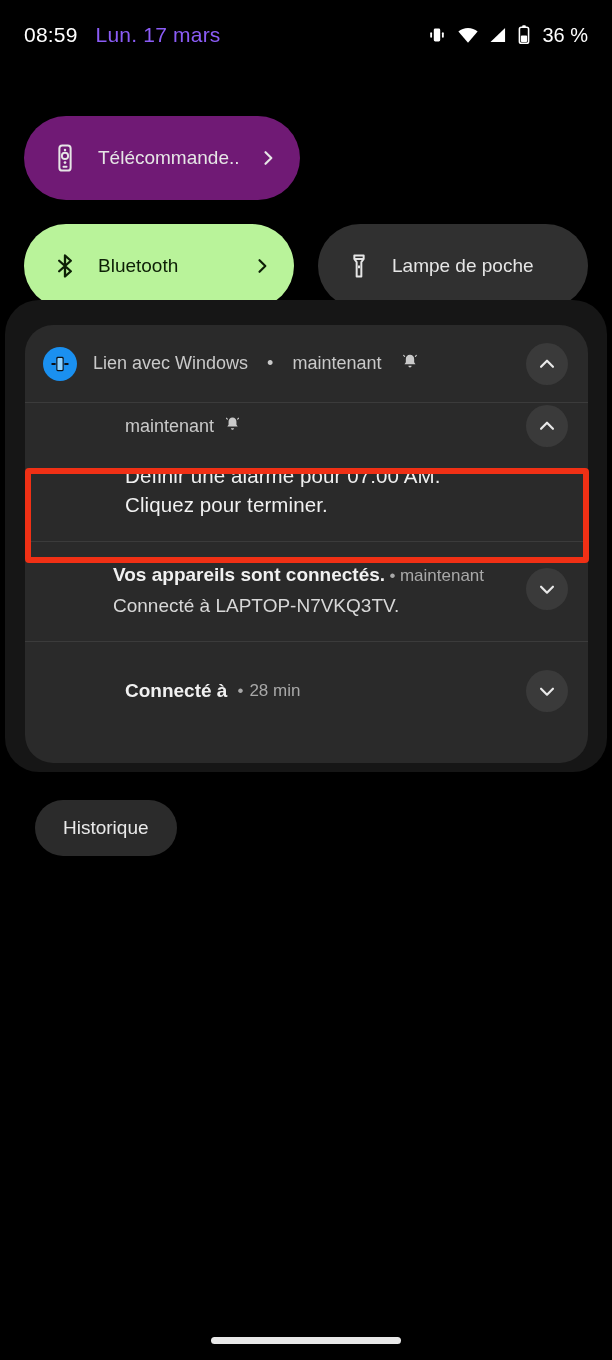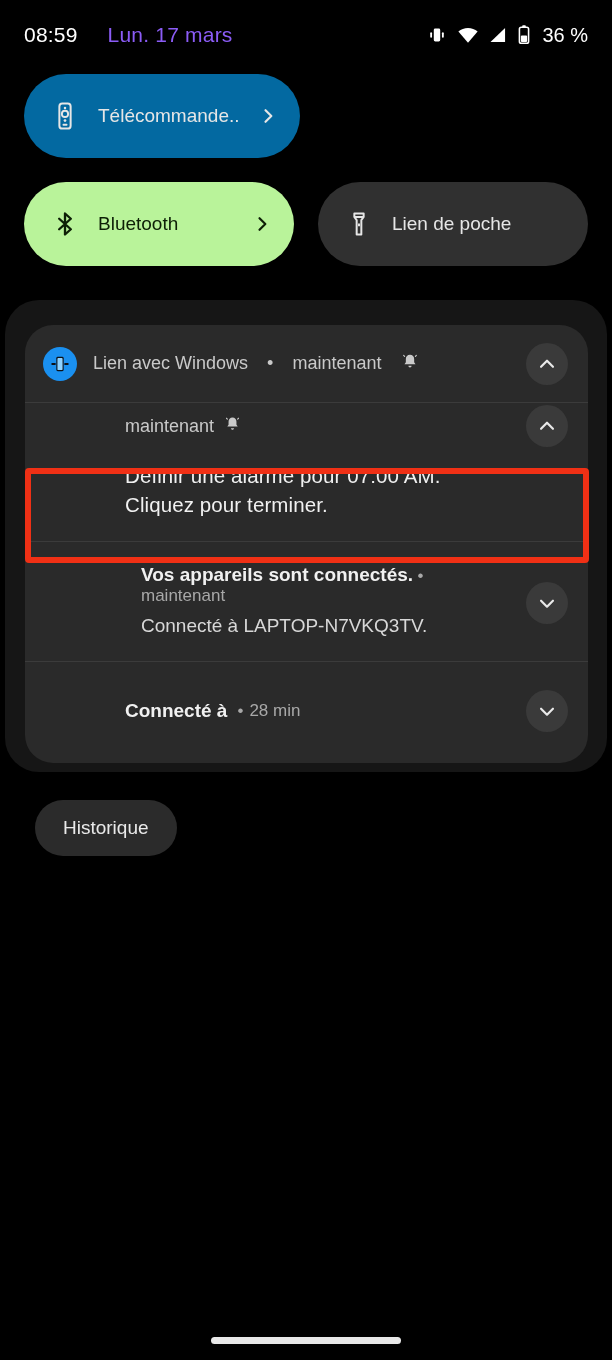--- a/index.html
+++ b/index.html
@@ -9,21 +9,21 @@
     font-family:"Liberation Sans", sans-serif;
     overflow:hidden;
   }
   #screen { position:relative; width:612px; height:1360px; background:#000; }
 
   
   .statusbar {
     position:absolute; top:0; left:0; width:612px; height:70px;
     display:flex; align-items:center; padding:0 24px;
   }
-  .sb-left { display:flex; align-items:center; gap:30px; }
+  .sb-left { display:flex; align-items:center; gap:18px; }
   .sb-time { color:#fff; font-size:21px; letter-spacing:.2px; }
   .sb-date { color:#8b5cf6; font-size:21px; letter-spacing:.2px; }
   .sb-right { margin-left:auto; display:flex; align-items:center; gap:9px; }
   .sb-right svg { display:block; }
   .sb-batt-txt { color:#fff; font-size:20px; margin-left:2px; }
 
   
   .qs { position:absolute; top:74px; left:24px; width:564px; }
   .qs-row { display:flex; gap:24px; margin-bottom:24px; }
   .tile {
@@ -87,21 +87,21 @@
     color:#f1f1f1; font-size:20.5px; line-height:29px; letter-spacing:.1px;
   }
 
   
   .redbox {
     position:absolute; left:25px; top:468px; width:564px; height:95px;
     border:6px solid #f03015; border-radius:4px; pointer-events:none; z-index:9;
   }
 
   
-  .conn-row { position:relative; padding:22px 20px 24px 116px; display:flex; align-items:center; }
+  .conn-row { position:relative; padding:22px 20px 24px 88px; display:flex; align-items:flex-start; }
   .conn-txt { flex:1 1 auto; }
   .conn-title { font-size:19px; color:#f1f1f1; font-weight:bold; display:inline; }
   .conn-meta { font-size:17px; color:#a8a8a8; display:inline; }
   .conn-sub { font-size:19px; color:#d8d8d8; margin-top:9px; }
   .conn-row .chev-btn { margin-left:16px; margin-top:4px; }
 
   .last-row { position:relative; padding:28px 20px 30px 100px; display:flex; align-items:center; }
   .last-title { font-size:19px; color:#f1f1f1; font-weight:bold; }
   .last-meta { font-size:17px; color:#a8a8a8; margin-left:10px; }
   .last-row .chev-btn { margin-left:auto; }
@@ -155,21 +155,21 @@
           <rect x="3.6" y="12.5" width="6.8" height="7" rx="1" fill="#fff"></rect>
         </svg>
       </span>
       <span class="sb-batt-txt">36 %</span>
     </div>
   </div>
 
   <div class="qs">
     <div class="qs-row">
 
-      <div class="tile off" style="background: #0369a1;">
+      <div class="tile off" style="background: #701a75; margin-top: 42px;">
         <span class="tile-ic">
           <svg width="30" height="30" viewBox="0 0 24 24" fill="none">
             <rect x="7.5" y="2" width="9" height="20" rx="2.3" stroke="#e6e6e6" stroke-width="1.6"></rect>
             <circle cx="12" cy="5.6" r="1" fill="#e6e6e6"></circle>
             <circle cx="12" cy="10.3" r="2.5" stroke="#e6e6e6" stroke-width="1.5"></circle>
             <circle cx="12" cy="15.6" r="1.1" fill="#e6e6e6"></circle>
             <rect x="10" y="18.2" width="4" height="1.5" rx=".7" fill="#e6e6e6"></rect>
           </svg>
         </span>
         <span class="tile-lbl" style="color: rgb(230, 230, 230);">Télécommande..</span>
@@ -199,21 +199,21 @@
       </div>
 
       <div class="tile off" style="background: rgb(48, 48, 48);">
         <span class="tile-ic">
           <svg width="28" height="28" viewBox="0 0 24 24" fill="none" stroke="#e6e6e6" stroke-width="1.7" stroke-linejoin="round">
             <path d="M8 3h8v3l-2 2.6V21H10V8.6L8 6V3z"></path>
             <line x1="8" y1="6" x2="16" y2="6"></line>
             <line x1="12" y1="11.5" x2="12" y2="14"></line>
           </svg>
         </span>
-        <span class="tile-lbl" style="color: rgb(230, 230, 230);">Lien de poche</span>
+        <span class="tile-lbl" style="color: rgb(230, 230, 230);">Lampe de poche</span>
       </div>
     </div>
   </div>
 
   <div class="shade"></div>
 
   <div class="notif-card">
 
     <div class="grp-head">
       <span class="app-icon">

